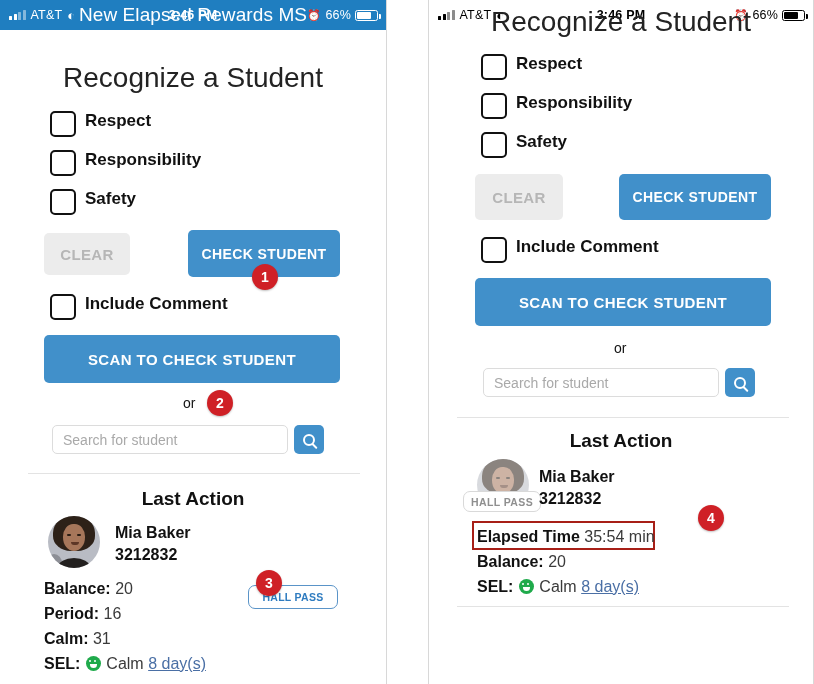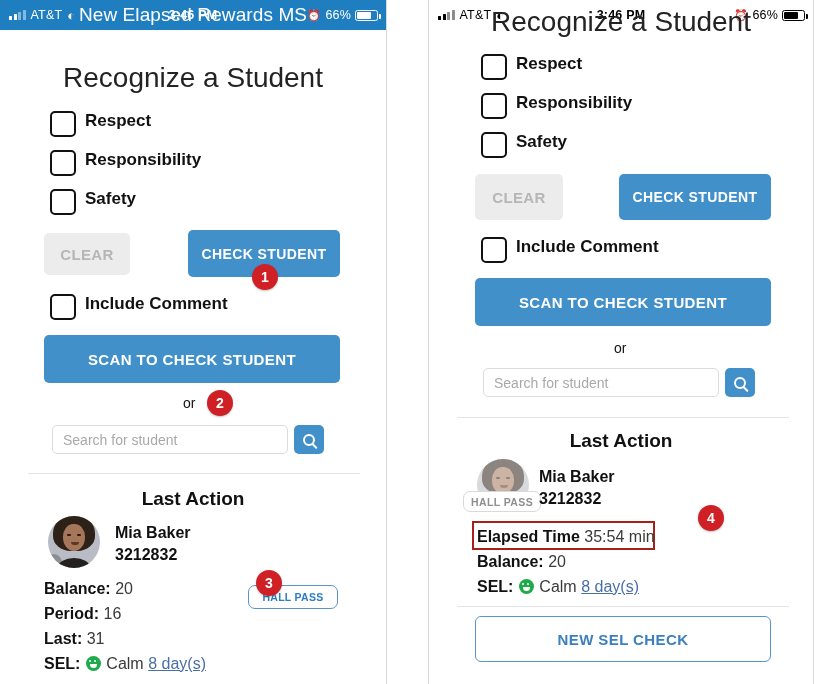--- a/index.html
+++ b/index.html
@@ -222,21 +222,21 @@
 
     <div class="info-line" style="left:44px; top:580px;">
       <b>Balance:</b>
       <span>20</span>
     </div>
     <div class="info-line" style="left:44px; top:605px;">
       <b>Period:</b>
       <span>16</span>
     </div>
     <div class="info-line" style="left:44px; top:630px;">
-      <b>Last:</b>
+      <b>Calm:</b>
       <span>31</span>
     </div>
     <div class="info-line" style="left:44px; top:655px;">
       <b>SEL:</b>
       <span class="sel-face"></span>
       <span>Calm</span>
       <a class="sel-link" href="#">8 day(s)</a>
     </div>
 
     <button class="btn btn-pill" style="position:absolute; left:248px; top:585px; width:90px; height:24px;">HALL PASS</button>
@@ -329,21 +329,20 @@
     </div>
     <div class="info-line" style="left:48px; top:578px;">
       <b>SEL:</b>
       <span class="sel-face"></span>
       <span>Calm</span>
       <a class="sel-link" href="#">8 day(s)</a>
     </div>
 
     <div class="divider" style="left:28px; top:606px; width:332px;"></div>
 
-    <button class="btn btn-outline" style="position:absolute; left:46px; top:616px; width:296px; height:46px; font-size:15px;">NEW SEL CHECK</button>
   </div>
 
   <div class="marker" id="marker-1" style="left: 252px; top: 264px;">1</div>
   <div class="marker" id="marker-2" style="left: 207px; top: 390px;">2</div>
   <div class="marker" id="marker-3" style="left: 256px; top: 570px;">3</div>
   <div class="marker" id="marker-4" style="left: 698px; top: 505px;">4</div>
 
 </div>
 
 </body></html>

